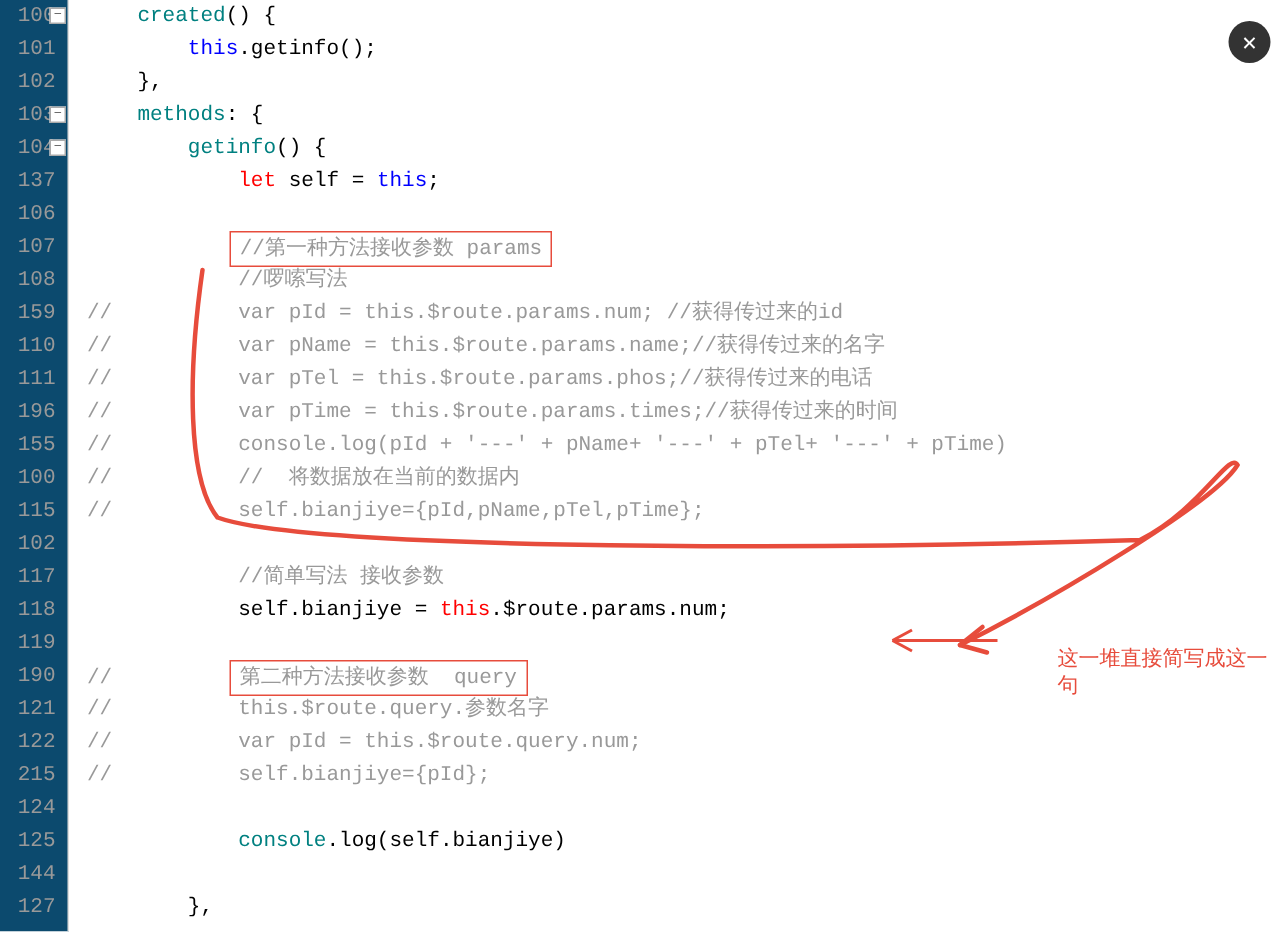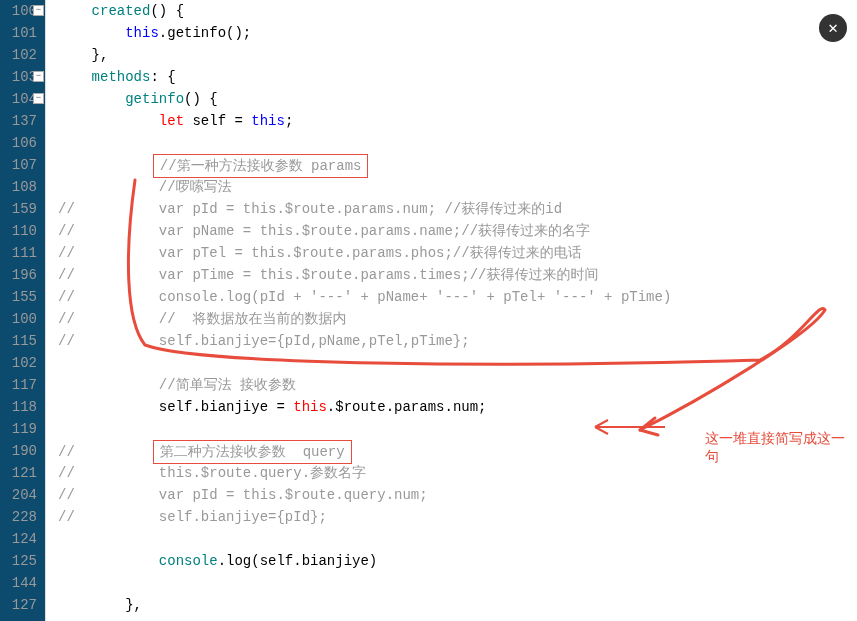--- a/index.html
+++ b/index.html
@@ -112,22 +112,22 @@
       <div class="gutter-line">196</div>
       <div class="gutter-line">155</div>
       <div class="gutter-line">100</div>
       <div class="gutter-line">115</div>
       <div class="gutter-line">102</div>
       <div class="gutter-line">117</div>
       <div class="gutter-line">118</div>
       <div class="gutter-line">119</div>
       <div class="gutter-line">190</div>
       <div class="gutter-line">121</div>
-      <div class="gutter-line">204</div>
-      <div class="gutter-line">228</div>
+      <div class="gutter-line">122</div>
+      <div class="gutter-line">215</div>
       <div class="gutter-line">124</div>
       <div class="gutter-line">125</div>
       <div class="gutter-line">144</div>
       <div class="gutter-line">127</div>
     </div>
   <div class="code" id="code"><div class="code-line"><span>    </span><span class="kw-teal">created</span><span class="black">() {</span></div><div class="code-line"><span>        </span><span class="kw-blue">this</span><span class="black">.getinfo();</span></div><div class="code-line"><span class="black">    },</span></div><div class="code-line"><span>    </span><span class="kw-teal">methods</span><span class="black">: {</span></div><div class="code-line"><span>        </span><span class="kw-teal">getinfo</span><span class="black">() {</span></div><div class="code-line"><span>            </span><span class="kw-red">let</span><span class="black"> self = </span><span class="kw-blue">this</span><span class="black">;</span></div><div class="code-line"><span> </span></div><div class="code-line"><span>            </span><span class="comment red-box">//第一种方法接收参数 params</span></div><div class="code-line"><span>            </span><span class="comment">//啰嗦写法</span></div><div class="code-line"><span class="comment">//</span><span class="comment">          var pId = this.$route.params.num; //获得传过来的id</span></div><div class="code-line"><span class="comment">//</span><span class="comment">          var pName = this.$route.params.name;//获得传过来的名字</span></div><div class="code-line"><span class="comment">//</span><span class="comment">          var pTel = this.$route.params.phos;//获得传过来的电话</span></div><div class="code-line"><span class="comment">//</span><span class="comment">          var pTime = this.$route.params.times;//获得传过来的时间</span></div><div class="code-line"><span class="comment">//</span><span class="comment">          console.log(pId + '---' + pName+ '---' + pTel+ '---' + pTime)</span></div><div class="code-line"><span class="comment">//</span><span class="comment">          //  将数据放在当前的数据内</span></div><div class="code-line"><span class="comment">//</span><span class="comment">          self.bianjiye={pId,pName,pTel,pTime};</span></div><div class="code-line"><span> </span></div><div class="code-line"><span>            </span><span class="comment">//简单写法 接收参数</span></div><div class="code-line"><span class="black">            self.bianjiye = </span><span class="kw-red">this</span><span class="black">.$route.params.num;</span></div><div class="code-line"><span> </span></div><div class="code-line"><span class="comment">//</span><span>          </span><span class="comment red-box">第二种方法接收参数  query</span></div><div class="code-line"><span class="comment">//</span><span class="comment">          this.$route.query.参数名字</span></div><div class="code-line"><span class="comment">//</span><span class="comment">          var pId = this.$route.query.num;</span></div><div class="code-line"><span class="comment">//</span><span class="comment">          self.bianjiye={pId};</span></div><div class="code-line"><span> </span></div><div class="code-line"><span>            </span><span class="kw-teal">console</span><span class="black">.log(self.bianjiye)</span></div><div class="code-line"><span> </span></div><div class="code-line"><span class="black">        },</span></div></div>
 </div>
 
 <div class="close-btn">
   <span>✕</span>

